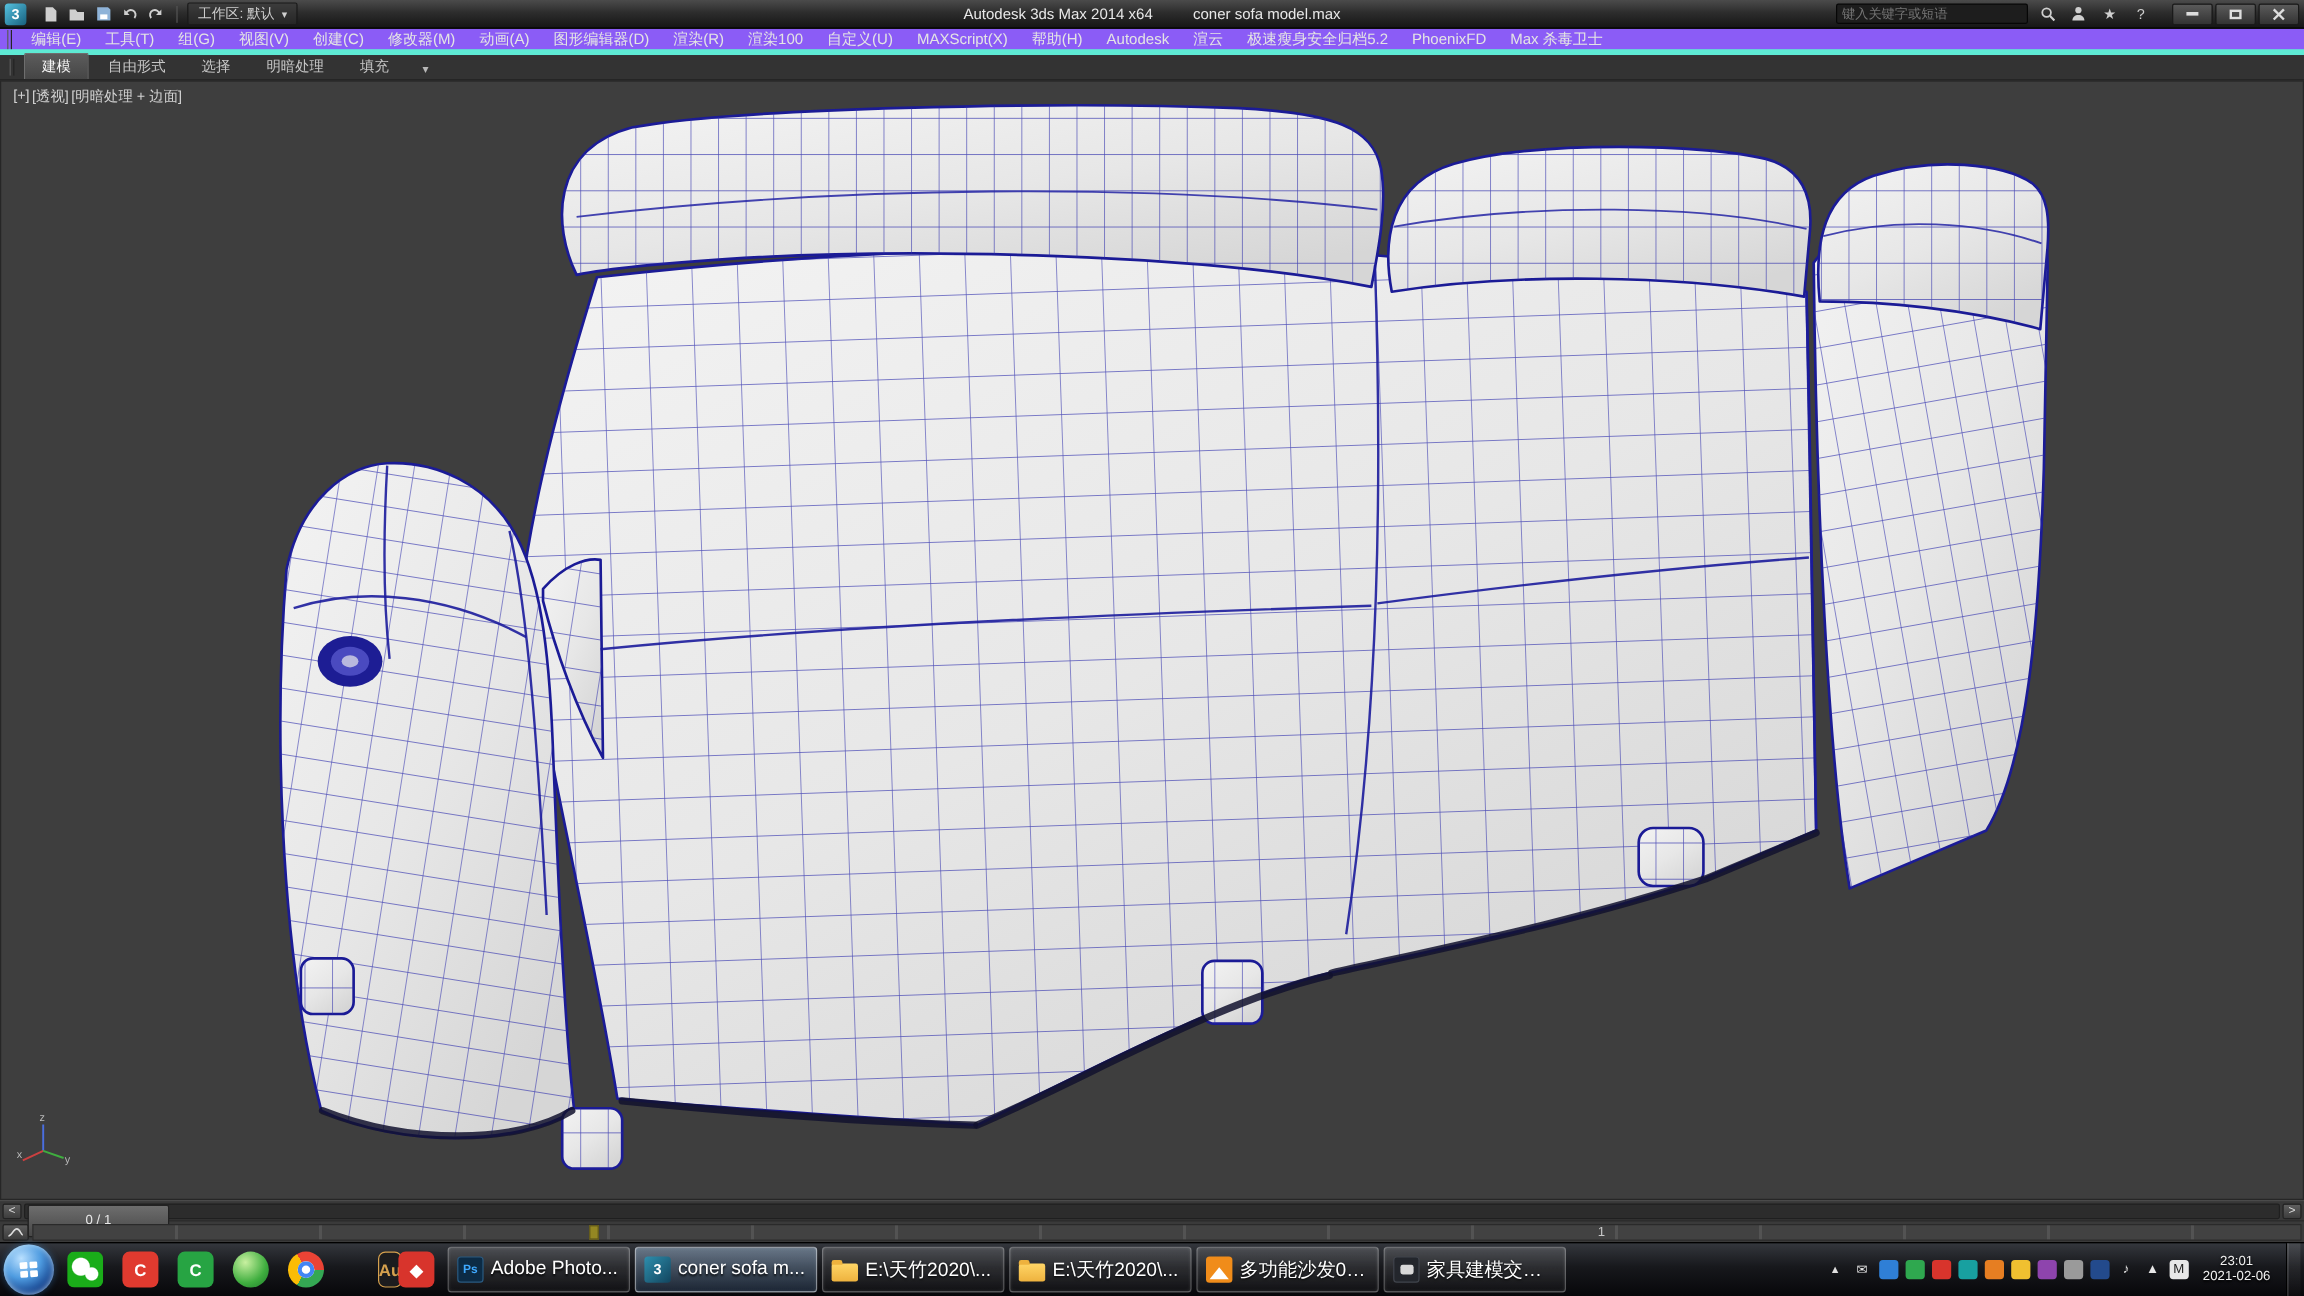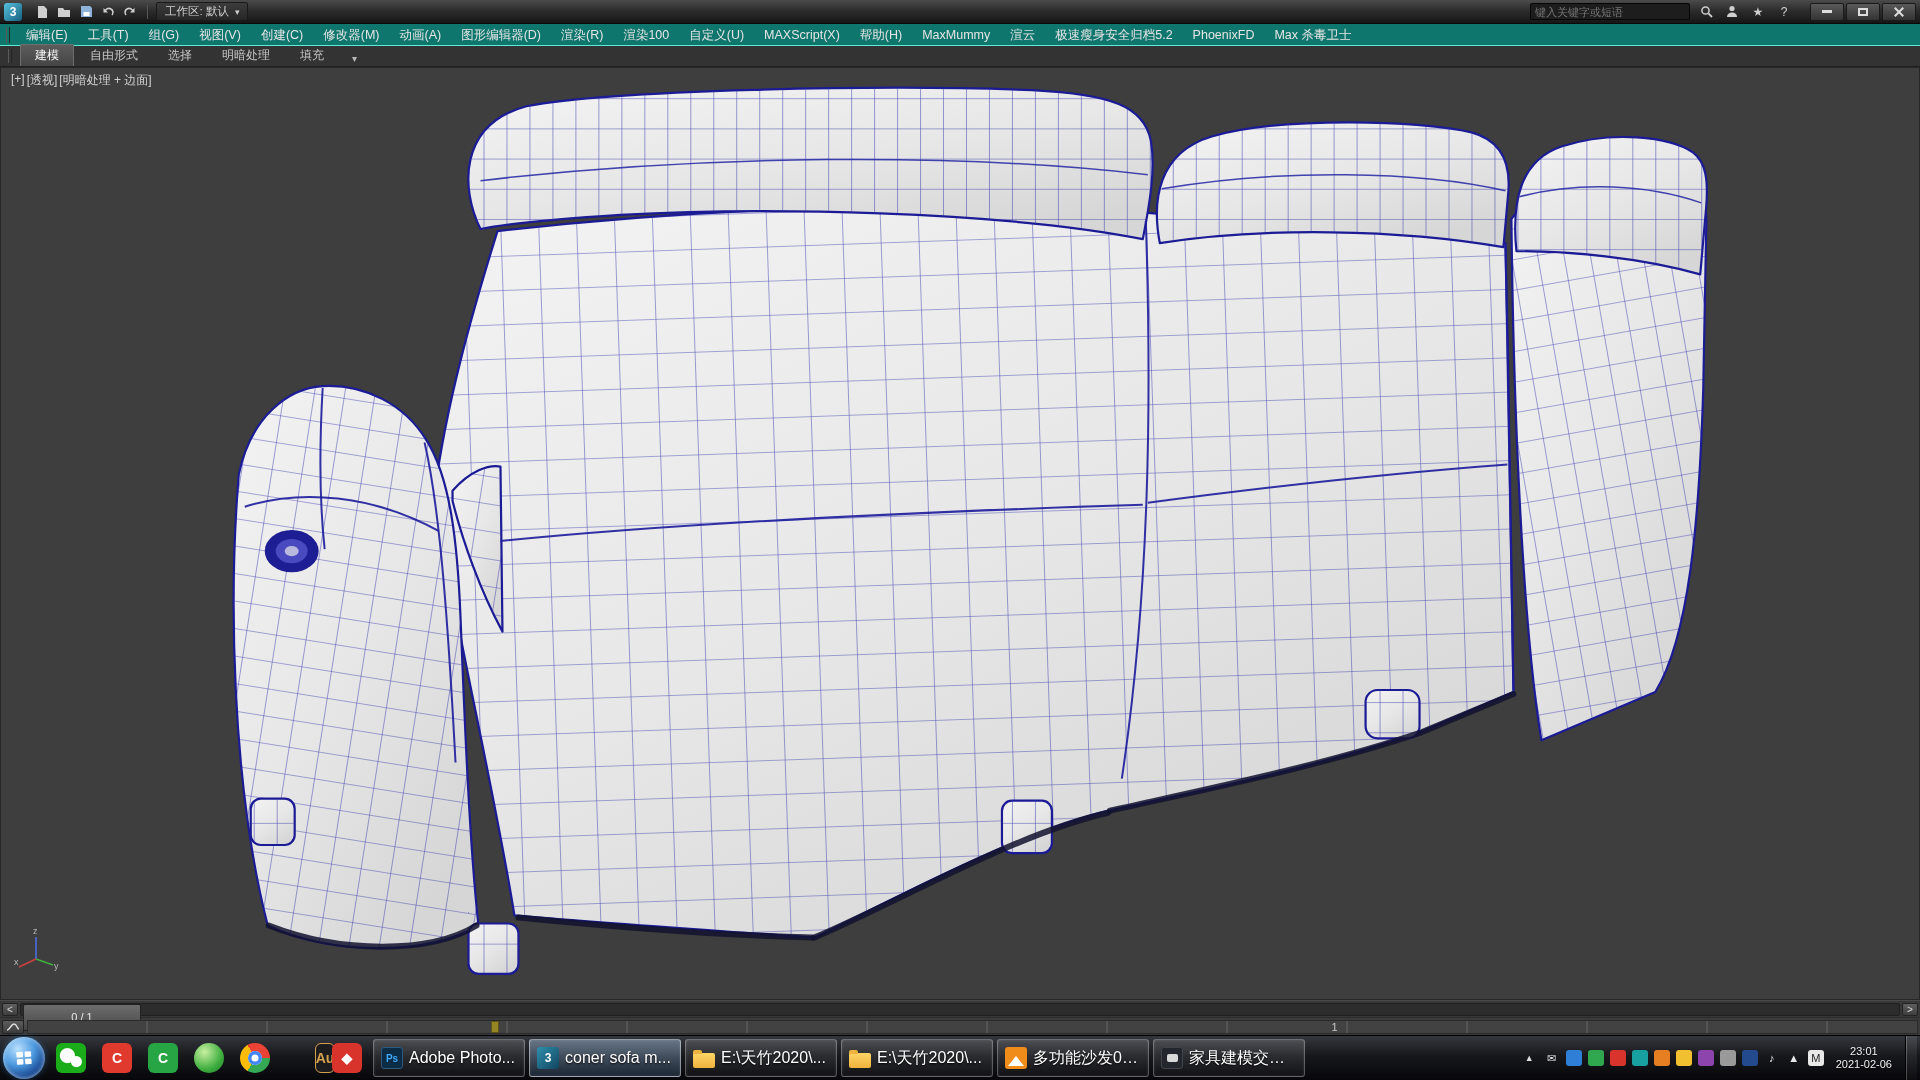--- a/index.html
+++ b/index.html
@@ -31,21 +31,21 @@
   .win-btn{width:34px;height:18px;display:flex;align-items:center;justify-content:center;
     background:linear-gradient(#5a5a5a,#333);border:1px solid #1a1a1a;margin-left:2px;border-radius:2px;}
   .glyph-min{width:10px;height:3px;background:#ddd;}
   .glyph-max{width:10px;height:8px;border:2px solid #ddd;}
   .glyph-close{position:relative;width:10px;height:10px;}
   .glyph-close::before,.glyph-close::after{content:"";position:absolute;left:4px;top:-1px;width:2px;height:12px;background:#ddd;}
   .glyph-close::before{transform:rotate(45deg);}
   .glyph-close::after{transform:rotate(-45deg);}
 
   
-  .menubar{height:22px;background:#0f766e;display:flex;align-items:center;border-bottom:1px solid #5eead4;
+  .menubar{height:22px;background:#8b5cf6;display:flex;align-items:center;border-bottom:5px solid #5eead4;
     font-size:12.5px;color:#e4e4e4;padding-left:6px;}
   .menu-grip{width:4px;height:16px;border-left:1px solid #5a5a5a;border-right:1px solid #252525;margin-right:6px;}
   .menu-item{padding:0 10px;line-height:22px;white-space:nowrap;cursor:default;}
 
   
   .ribbon{height:21px;background:#333;display:flex;align-items:flex-end;border-bottom:1px solid #222;
     padding-left:8px;font-size:12px;}
   .ribbon-grip{width:4px;height:14px;border-left:1px solid #5a5a5a;border-right:1px solid #242424;margin:0 8px 3px 0;}
   .ribbon-tab{padding:2px 14px;color:#c6c6c6;white-space:nowrap;}
   .ribbon-tab.active{background:linear-gradient(#5c5c5c,#454545);border:1px solid #6e6e6e;border-bottom:none;
@@ -173,20 +173,24 @@
               <path d="M11.5 3v4.5H7z" fill="#cfcfcf"></path>
             </svg>
           </span>
         <span class="qat-sep"></span>
         <div class="workspace">
           <span>工作区: 默认</span>
           <span style="font-size:9px;">▾</span>
         </div>
       </div>
     </div>
+    <div class="tb-title">
+      <span>Autodesk 3ds Max  2014 x64</span>
+      <span class="doc">coner sofa model.max</span>
+    </div>
     <div class="tb-right">
       <div class="searchbox">
         <input placeholder="键入关键字或短语" style="">
       </div>
       <span class="ic-btn">
         <svg width="13" height="13" viewBox="0 0 13 13">
             <circle cx="5.5" cy="5.5" r="3.6" fill="none" stroke="#cfcfcf" stroke-width="1.5"></circle>
             <line x1="8.4" y1="8.4" x2="12" y2="12" stroke="#cfcfcf" stroke-width="1.8"></line>
           </svg>
         </span>
@@ -221,21 +225,21 @@
         <div class="menu-item">视图(V)</div>
         <div class="menu-item">创建(C)</div>
         <div class="menu-item">修改器(M)</div>
         <div class="menu-item">动画(A)</div>
         <div class="menu-item">图形编辑器(D)</div>
         <div class="menu-item">渲染(R)</div>
         <div class="menu-item">渲染100</div>
         <div class="menu-item">自定义(U)</div>
         <div class="menu-item">MAXScript(X)</div>
         <div class="menu-item">帮助(H)</div>
-        <div class="menu-item">MaxMummy</div>
+        <div class="menu-item">Autodesk</div>
         <div class="menu-item">渲云</div>
         <div class="menu-item">极速瘦身安全归档5.2</div>
         <div class="menu-item">PhoenixFD</div>
         <div class="menu-item">Max 杀毒卫士</div>
       </div>
   </div>
 
   <div class="ribbon">
     <span class="ribbon-grip"></span>
     <div style="display:flex;align-items:flex-end;gap:2px;">

